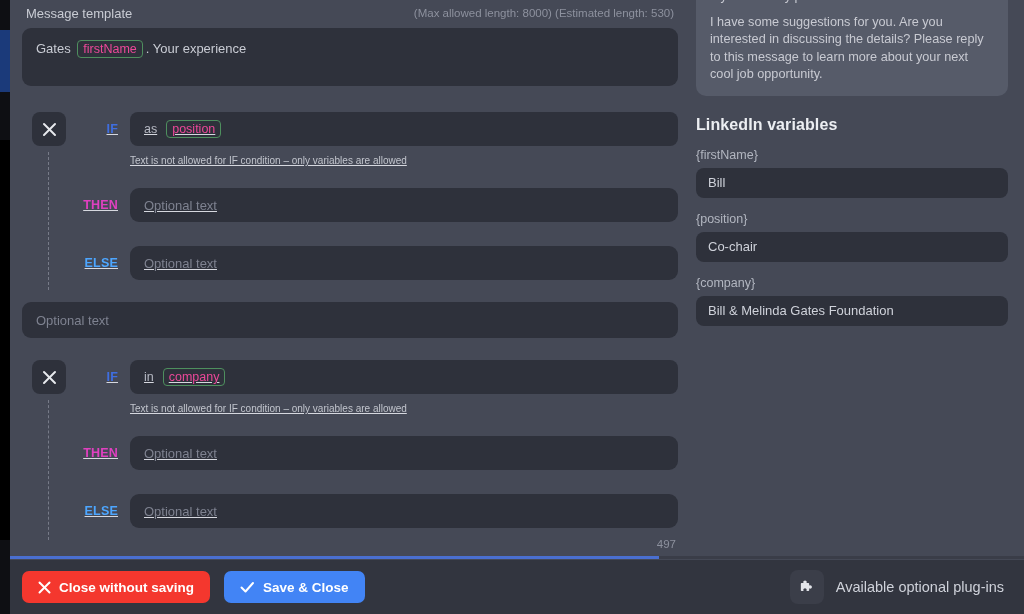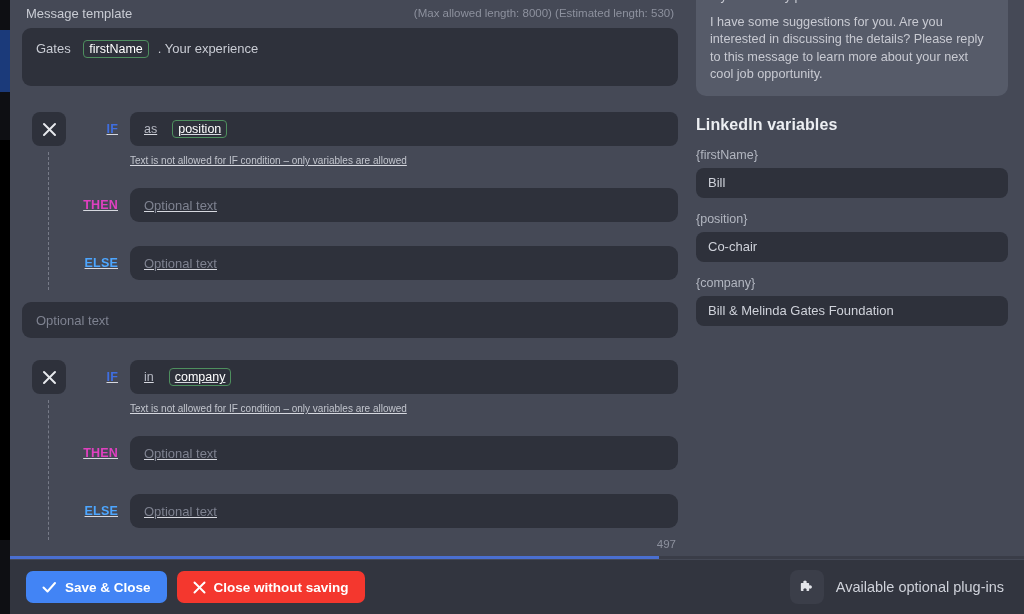--- a/index.html
+++ b/index.html
@@ -95,22 +95,22 @@
     height: 58px;
     margin-top: 2px;
   }
   .tpl-line { line-height: 18px; }
 
   .chip {
     display: inline-block;
     border: 1px solid #4e8f5e;
     border-radius: 4px;
     padding: 0px 5px;
-    margin: 0 9px;
-    color: #ffffff;
+    margin: 0 3px;
+    color: #ec4899;
     font-size: 12.5px;
     line-height: 16px;
     vertical-align: baseline;
   }
 
   
   .if-block {
     position: relative;
     margin-top: 24px;
     text-decoration: underline;
@@ -438,35 +438,35 @@
       </div>
 
     </div>
   </div>
 
   <div class="progress-track">
     <div class="progress-fill" id="progress-fill" style="width: 64%;"></div>
   </div>
 
   <div class="footer">
-    <button class="btn btn-primary">
-      <svg width="15" height="13" viewBox="0 0 15 13">
-        <polyline points="1.5,6.5 5.5,10.5 13,2" fill="none" stroke="#fff" stroke-width="2" stroke-linecap="round" stroke-linejoin="round"></polyline>
-      </svg>
-      <span>Save &amp; Close</span>
-    </button>
-
     <button class="btn btn-danger">
       <svg width="13" height="13" viewBox="0 0 13 13">
         <line x1="1.5" y1="1.5" x2="11.5" y2="11.5" stroke="#fff" stroke-width="2" stroke-linecap="round"></line>
         <line x1="11.5" y1="1.5" x2="1.5" y2="11.5" stroke="#fff" stroke-width="2" stroke-linecap="round"></line>
       </svg>
       <span>Close without saving</span>
     </button>
 
+    <button class="btn btn-primary">
+      <svg width="15" height="13" viewBox="0 0 15 13">
+        <polyline points="1.5,6.5 5.5,10.5 13,2" fill="none" stroke="#fff" stroke-width="2" stroke-linecap="round" stroke-linejoin="round"></polyline>
+      </svg>
+      <span>Save &amp; Close</span>
+    </button>
+
     <div class="plugins">
       <div class="plug-icon">
         <svg width="17" height="17" viewBox="0 0 24 24">
           <path fill="#e3e5ea" d="M10 2c1.3 0 2.4 1 2.4 2.3 0 .5-.2 1-.5 1.4h2.9c.6 0 1 .4 1 1v2.7c.4-.3.9-.5 1.4-.5C18.6 8.9 19.6 10 19.6 11.3S18.6 13.7 17.2 13.7c-.5 0-1-.2-1.4-.5V16c0 .6-.4 1-1 1h-3c.3-.4.5-.9.5-1.4 0-1.3-1.1-2.4-2.4-2.4s-2.4 1.1-2.4 2.4c0 .5.2 1 .5 1.4H5c-.6 0-1-.4-1-1V6.7c0-.6.4-1 1-1h2.9c-.3-.4-.5-.9-.5-1.4C7.4 3 8.5 2 10 2z"></path>
         </svg>
       </div>
       <span class="plug-label">Available optional plug-ins</span>
     </div>
   </div>
 

